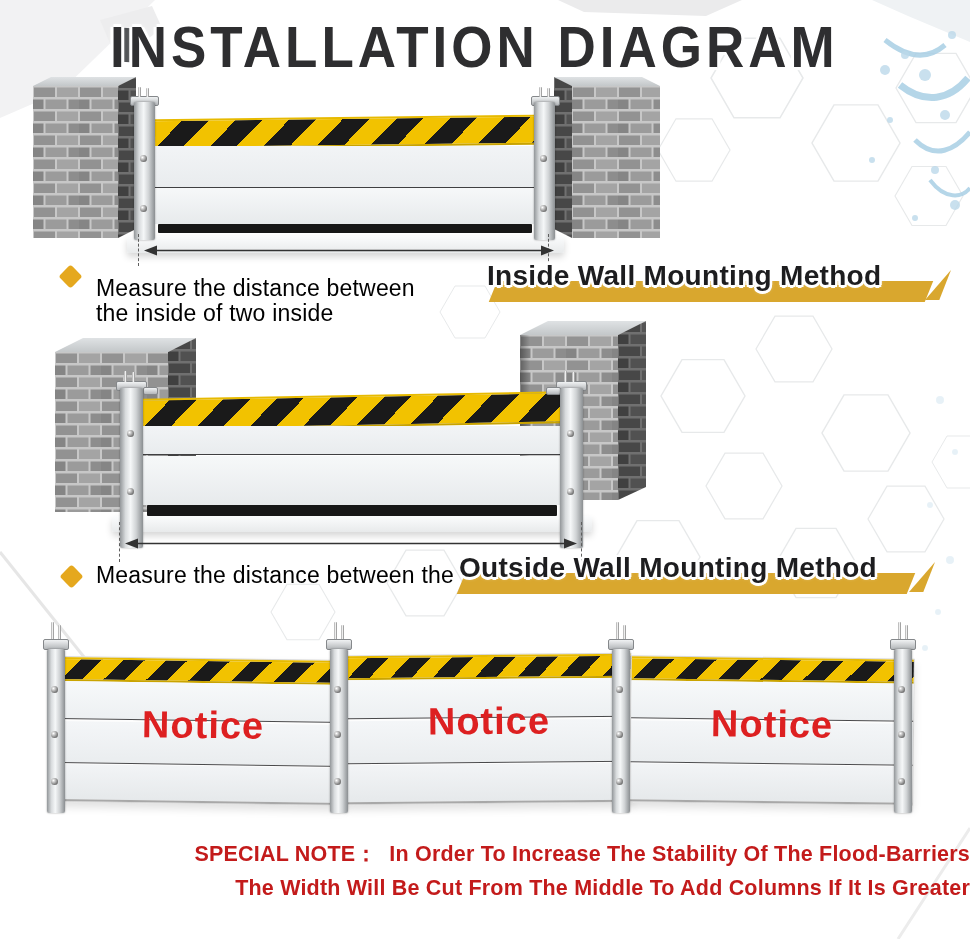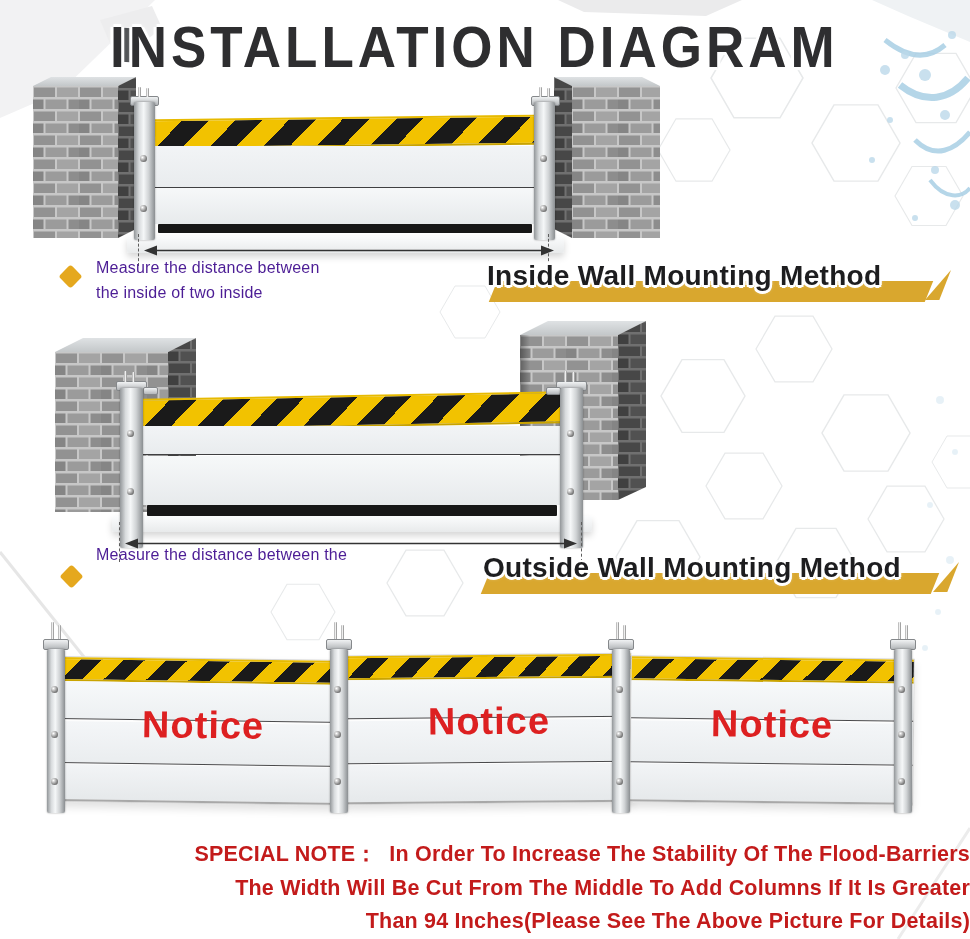--- a/index.html
+++ b/index.html
@@ -52,21 +52,21 @@
   .shade-left { position:absolute; background:linear-gradient(90deg, rgba(0,0,0,.35), rgba(0,0,0,0)); }
 
   
   .dash-v { position:absolute; width:0; border-left:1.6px dashed #5e5e5e; }
 
   
   .diamond {
     position:absolute; width:17px; height:17px; border-radius:3px;
     background:var(--bullet-gold,#e5a81e); transform:rotate(45deg);
   }
-  .caption { position:absolute; color:#4c1d95; font-size:16px; line-height:24.5px; letter-spacing:.2px; }
+  .caption { position:absolute; color:#000000; font-size:23px; line-height:24.5px; letter-spacing:.2px;margin-top:20px; }
   .method-wrap { position:absolute; height:46px; }
   .method-label {
     position:absolute; left:0; top:2px; width:100%; text-align:left; white-space:nowrap;
     font-size:28px; font-weight:bold; color:#1d1d1f; letter-spacing:.3px; z-index:2;
     text-shadow:-2px -2px 0 #fff,2px -2px 0 #fff,-2px 2px 0 #fff,2px 2px 0 #fff,
                  0 -2.5px 0 #fff,0 2.5px 0 #fff,-2.5px 0 0 #fff,2.5px 0 0 #fff,0 0 5px #fff;
   }
   .gold-bar { position:absolute; height:21px; background:var(--gold-label,#d9a72e); transform:skewX(-22deg); z-index:1; }
   .gold-tail { position:absolute; width:26px; height:30px; background:var(--gold-label,#d9a72e);
                clip-path:polygon(0 100%, 100% 0, 55% 100%); z-index:1; }
@@ -308,21 +308,21 @@
       <line x1="10" y1="7.5" x2="442" y2="7.5" stroke="#333" stroke-width="1.7"></line>
       <polygon points="0,7.5 13,2.5 13,12.5" fill="#333"></polygon>
       <polygon points="452,7.5 439,2.5 439,12.5" fill="#333"></polygon>
     </svg>
   </div>
 
   <span class="diamond" style="left:63px;top:568px"></span>
   <div class="caption" style="left:96px;top:543px">
     <div>Measure the distance between the</div>
   </div>
-  <div class="method-wrap" style="left:483px;top:550px;width:462px">
+  <div class="method-wrap" style="left:459px;top:550px;width:462px">
     <div class="gold-bar" style="left:2px;top:23px;width:450px"></div>
     <div class="gold-tail" style="left:450px;top:12px"></div>
     <div class="method-label">Outside Wall Mounting Method</div>
   </div>
 
   <div>
     <div class="bsection" style="left:58px;top:658px;width:290px;height:146px;transform:rotate(0.8deg)">
       <div class="bsec-hazard"></div>
       <div class="brow" style="top:24px;height:38px;background:linear-gradient(180deg,#f7f9fa,#edf0f2);border-bottom:1.6px solid #4a4a4c"></div>
       <div class="brow" style="top:63.6px;height:42px;background:linear-gradient(180deg,#f4f6f8,#eaedef);border-bottom:1.6px solid #4a4a4c"></div>
@@ -382,16 +382,15 @@
         <div class="bolt" style="left:4px;top:37px"></div>
         <div class="bolt" style="left:4px;top:82px"></div>
         <div class="bolt" style="left:4px;top:129px"></div>
       </div>
     </div>
   </div>
 
   <div class="note-block">
     <div class="note-line">SPECIAL NOTE：  In Order To Increase The Stability Of The Flood-Barriers</div>
     <div class="note-line">The Width Will Be Cut From The Middle To Add Columns If It Is Greater</div>
-    <div class="note-line">Than 94 Inches(Please See The Above Picture For Details)</div>
   </div>
 
 </div>
 
 </body></html>

